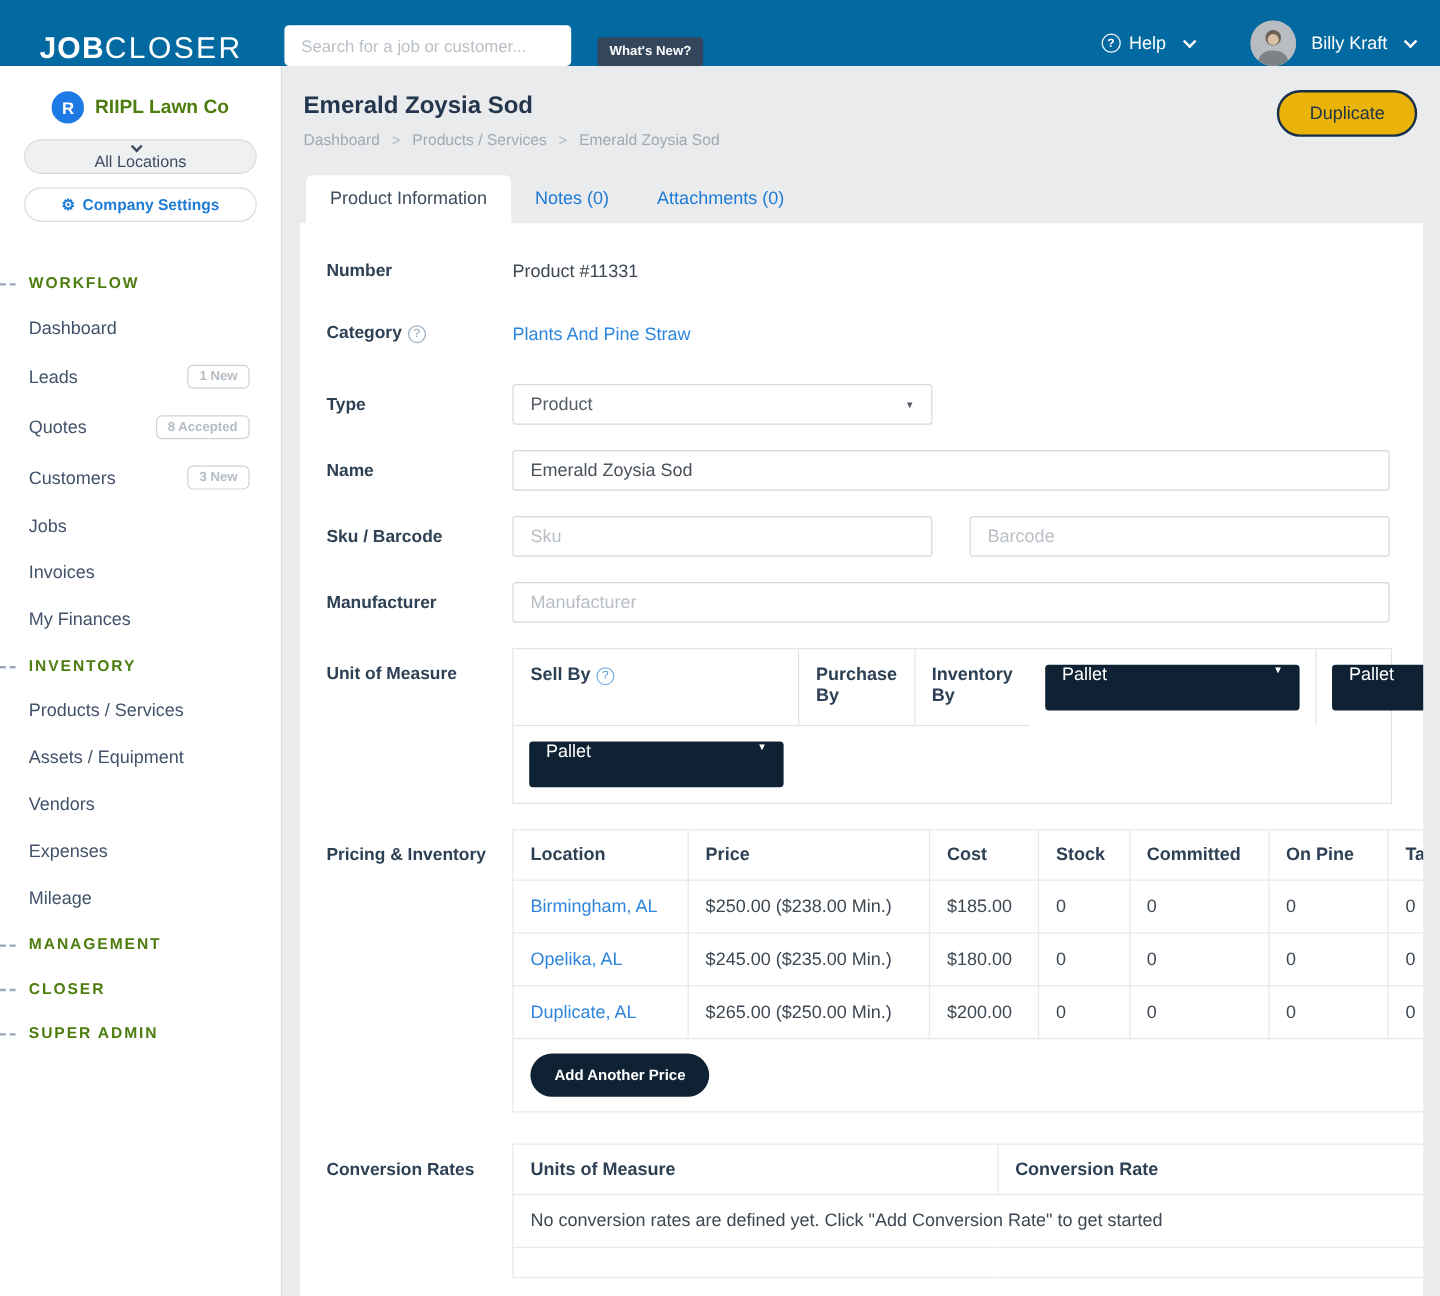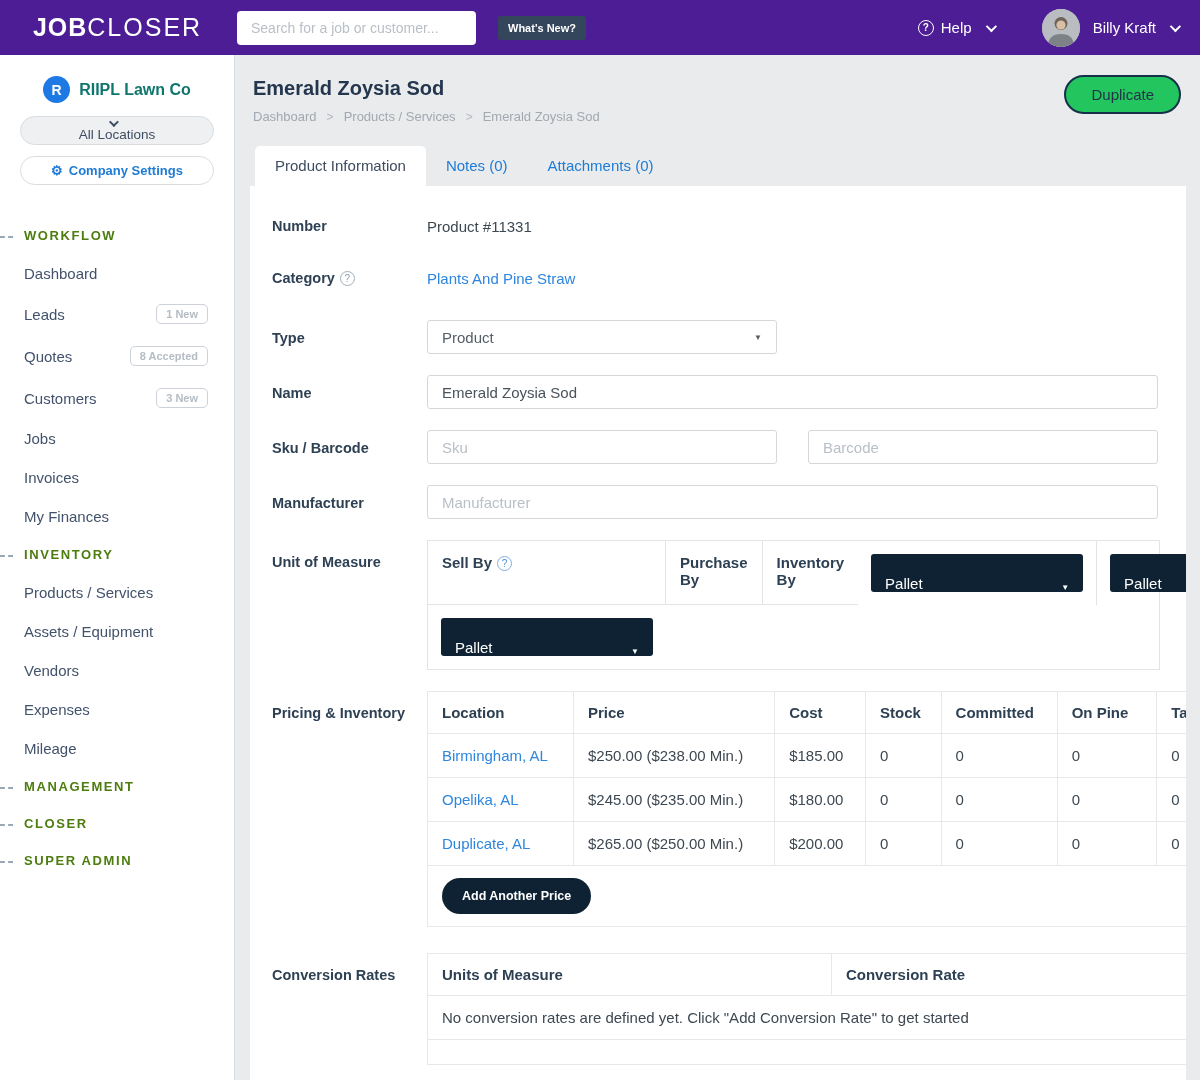--- a/index.html
+++ b/index.html
@@ -2,21 +2,21 @@
 <html><head>
 <meta charset="utf-8">
 <style>
   * { margin:0; padding:0; box-sizing:border-box; }
   html,body { width:1200px; height:1080px; overflow:hidden; }
   body { font-family:"Liberation Sans", sans-serif; background:#e9ebed; color:#3d4a59; }
 
   .app { width:1200px; height:1080px; display:flex; flex-direction:column; }
 
   
-  .topbar { height:55px; background:#4c1d95; display:flex; align-items:center; flex-shrink:0; }
+  .topbar { height:55px; background:#0369a1; display:flex; align-items:flex-end; flex-shrink:0; }
   .topbar-left { width:235px; display:flex; justify-content:center; align-items:center; }
   .logo { color:#fff; font-size:25px; letter-spacing:1px; white-space:nowrap; }
   .logo .bold { font-weight:800; }
   .logo .light { font-weight:300; letter-spacing:2px; }
   .search-input { width:239px; height:34px; margin-left:2px; border:2px solid #fff; border-radius:4px;
     padding:0 12px; font-size:14px; color:#4a525b; background:#fff; outline:none;
     font-family:"Liberation Sans", sans-serif; }
   .search-input::placeholder { color:#b9bfc6; }
   .whats-new-btn { margin-left:22px; background:#33465c; color:#fff; border:none; border-radius:3px;
     font-size:11px; font-weight:700; padding:6px 10px; cursor:pointer; font-family:"Liberation Sans", sans-serif; }
@@ -31,21 +31,21 @@
   .user-name { margin-left:13px; }
 
   
   .main-row { flex:1; display:flex; min-height:0; }
 
   
   .sidebar { width:235px; background:#fff; border-right:1px solid #d9dcdf; flex-shrink:0; overflow:hidden; }
   .company { display:flex; align-items:center; justify-content:center; margin-top:21px; }
   .company-icon { width:27px; height:27px; border-radius:50%; background:#1d79e4; color:#fff; font-weight:700;
     font-size:14px; display:flex; align-items:center; justify-content:center; }
-  .company-name { font-size:16px; font-weight:600; color:#0f766e; margin-left:9px; }
+  .company-name { font-size:16px; font-weight:600; color:#4d7c0f; margin-left:9px; }
   .pill { margin:0 20px; height:29px; border:1px solid #d9dde0; border-radius:15px; display:flex;
     align-items:center; justify-content:center; font-size:13.5px; cursor:pointer; background:#fff; }
   .locations-pill { margin-top:13px; background:#eef0f2; color:#3e4d61;flex-direction:column; }
   .chev-dark { display:inline-block; width:7px; height:7px; border-right:2px solid #3e4d61;
     border-bottom:2px solid #3e4d61; transform:rotate(45deg) translateY(-2px); margin-right:10px; }
   .settings-pill { margin-top:11px; color:#1e7bd6; font-weight:700; font-size:13px; }
   .gear-ic { margin-right:6px; font-size:13px; }
   .nav { margin-top:32px; list-style:none; }
   .nav-section { position:relative; padding:11px 26px 11px 24px; font-size:13px; font-weight:700;
     letter-spacing:1.6px; color:#4d7c0f; cursor:pointer; }
@@ -54,21 +54,21 @@
     font-size:15px; color:#42526b; cursor:pointer; }
   .badge { border:1px solid #cdd2d8; color:#b5bcc4; font-size:11px; font-weight:700; border-radius:5px;
     padding:3px 9px; white-space:nowrap; }
 
   
   .content { flex:1; position:relative; padding:20px 14px 0 15px; display:flex; flex-direction:column; min-width:0; }
   .page-title { font-size:20px; font-weight:700; color:#24364d; margin:2px 0 9px 3px; }
   .breadcrumb { font-size:13px; color:#a2a9b0; margin-left:3px; display:flex; align-items:center; }
   .breadcrumb .sep { margin:0 10px; font-size:12px; color:#b2b8be; }
   .crumb-link { cursor:pointer; }
-  .duplicate-btn { position:absolute; top:20px; right:19px; background:#22c55e; border:2px solid #16304a;
+  .duplicate-btn { position:absolute; top:20px; right:19px; background:#eab308; border:2px solid #16304a;
     border-radius:20px; color:#22344a; font-size:15px; padding:9px 25px; cursor:pointer;
     font-family:"Liberation Sans", sans-serif; }
 
   .tabs { display:flex; margin-top:22px; padding-left:5px; }
   .tab { padding:11px 20px 12px; font-size:15px; cursor:pointer; }
   .tab.active { background:#fff; border-radius:5px 5px 0 0; color:#3d4c5e; }
   .tab.inactive { color:#1e7bd6; }
 
   .panel { background:#fff; flex:1; padding:30px 28px 0 22px; overflow:hidden; }
 
@@ -96,21 +96,21 @@
   .half-row .text-input { width:auto; flex:1; }
 
   
   .uom-table { border:1px solid #e2e4e7; display:grid; grid-template-columns:1fr 1fr 1fr 1fr 1fr; width:733px; }
   .uom-head { padding:13px 14px; font-size:15px; font-weight:700; color:#2e4154;
     border-bottom:1px solid #e2e4e7; border-right:1px solid #e2e4e7; }
   .uom-head:nth-child(3) { border-right:none; }
   .uom-cell { padding:13px 13px; border-right:1px solid #e2e4e7; }
   .uom-cell:last-child { border-right:none; }
   .dark-select { width:212px; height:38px; background:#0e2233; border-radius:3px; color:#fff; display:flex;
-    align-items:flex-end; justify-content:space-between; padding:0 14px; font-size:15px; cursor:pointer; }
+    align-items:flex-start; justify-content:space-between; padding:0 14px; font-size:15px; cursor:pointer; }
   .dark-select .select-arrow { color:#fff; }
 
   
   table.grid { border-collapse:collapse; width:810px; }
   table.grid th, table.grid td { border:1px solid #e6e8ea; text-align:left; }
   table.grid th { padding:12px 14px; font-size:15px; font-weight:700; color:#2e4154; white-space:nowrap; }
   table.grid td { padding:13px 14px; font-size:15px; color:#3d4852; }
   .btn-cell { padding:12px 14px !important; }
   .dark-pill-btn { background:#0e2233; color:#fff; border:none; border-radius:18px; font-size:12.5px;
     font-weight:700; padding:11px 20px; cursor:pointer; font-family:"Liberation Sans", sans-serif; }

